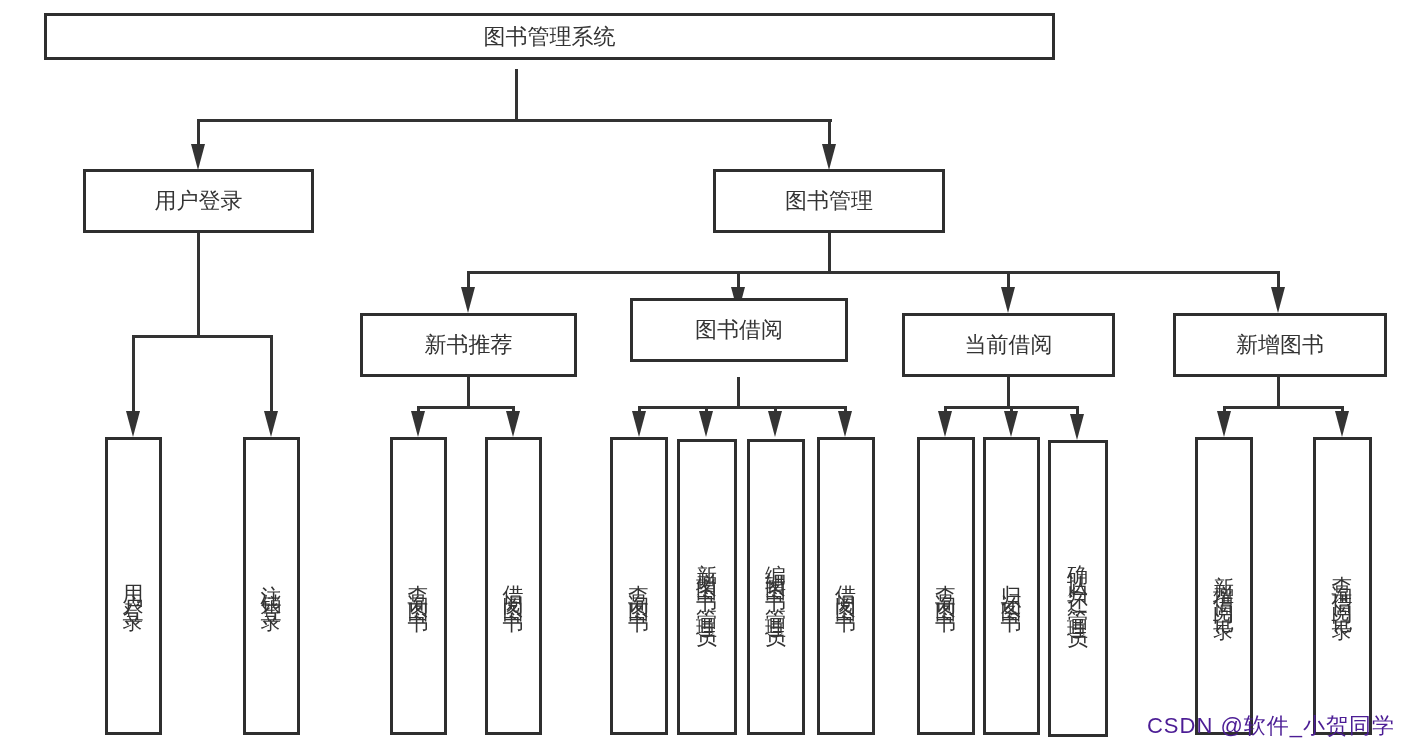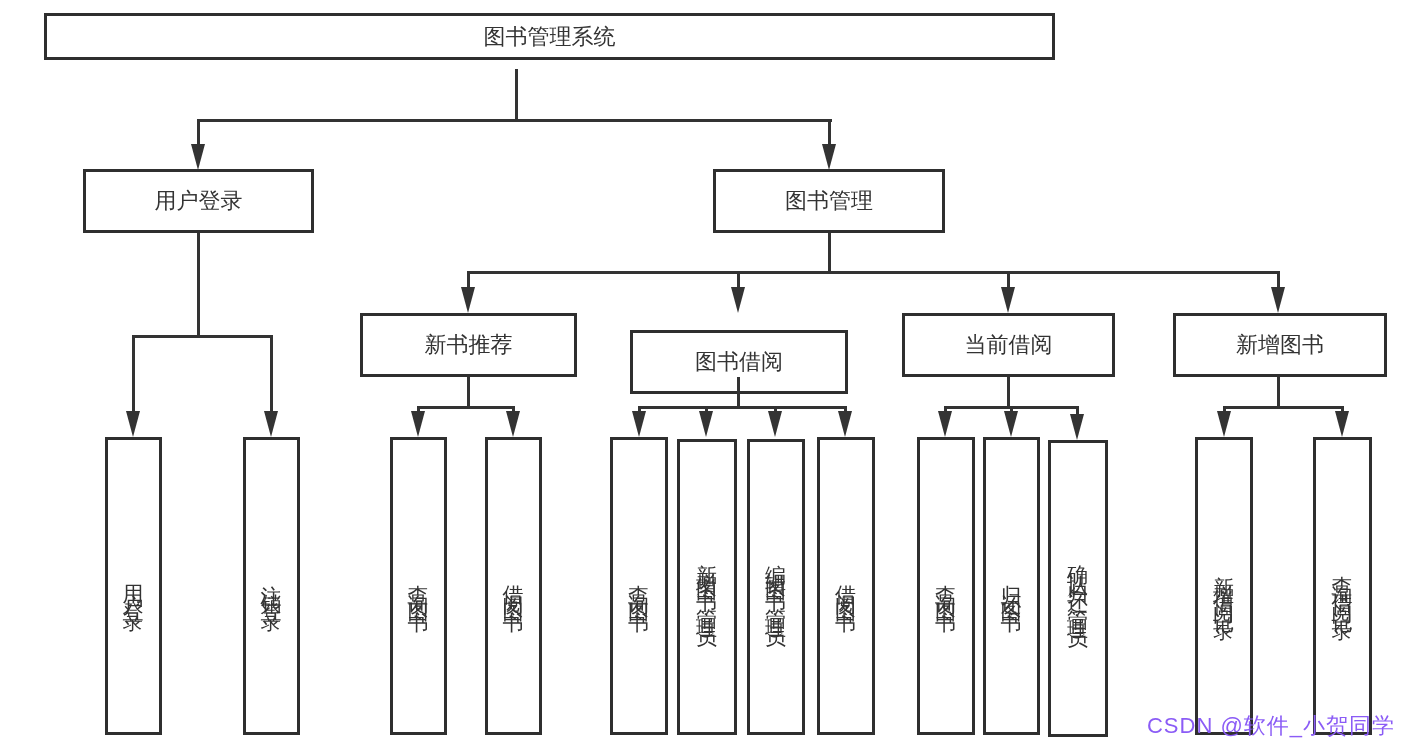--- a/index.html
+++ b/index.html
@@ -22,21 +22,21 @@
   }
   .vl{position:absolute;width:3px;background:#333333;}
   .hl{position:absolute;height:3px;background:#333333;}
   .arr{
     position:absolute;width:0;height:0;
     border-left:7px solid transparent;border-right:7px solid transparent;
     border-top:26px solid #333333;
   }
   .watermark{
     position:absolute;right:10px;bottom:6px;font-size:22px;
-    color:#8b5cf6;z-index:10;letter-spacing:1px;
+    color:#4c1d95;z-index:10;letter-spacing:1px;
   }
 </style>
 </head>
 <body>
 
 <div class="canvas">
 
   <div class="box" style="left:12px;top:13px;width:1011px;height:47px;margin-left:32px;">
     <span>图书管理系统</span>
   </div>
@@ -69,21 +69,21 @@
   <div class="vl" style="left:737px;top:273px;height:19px;"></div>
   <div class="arr" style="left:731px;top:287px;"></div>
   <div class="vl" style="left:1007px;top:273px;height:19px;"></div>
   <div class="arr" style="left:1001px;top:287px;"></div>
   <div class="vl" style="left:1277px;top:273px;height:19px;"></div>
   <div class="arr" style="left:1271px;top:287px;"></div>
 
   <div class="box" style="left:360px;top:313px;width:217px;height:64px;">
     <span>新书推荐</span>
   </div>
-  <div class="box" style="left:630px;top:330px;width:218px;height:64px;">
+  <div class="box" style="left:630px;top:298px;width:218px;height:64px;">
     <span>图书借阅</span>
   </div>
   <div class="box" style="left:902px;top:313px;width:213px;height:64px;font-family:Liberation Mono, monospace;">
     <span>当前借阅</span>
   </div>
   <div class="box" style="left:1173px;top:313px;width:214px;height:64px;">
     <span>新增图书</span>
   </div>
 
   <div class="vl" style="left:467px;top:377px;height:32px;"></div>

